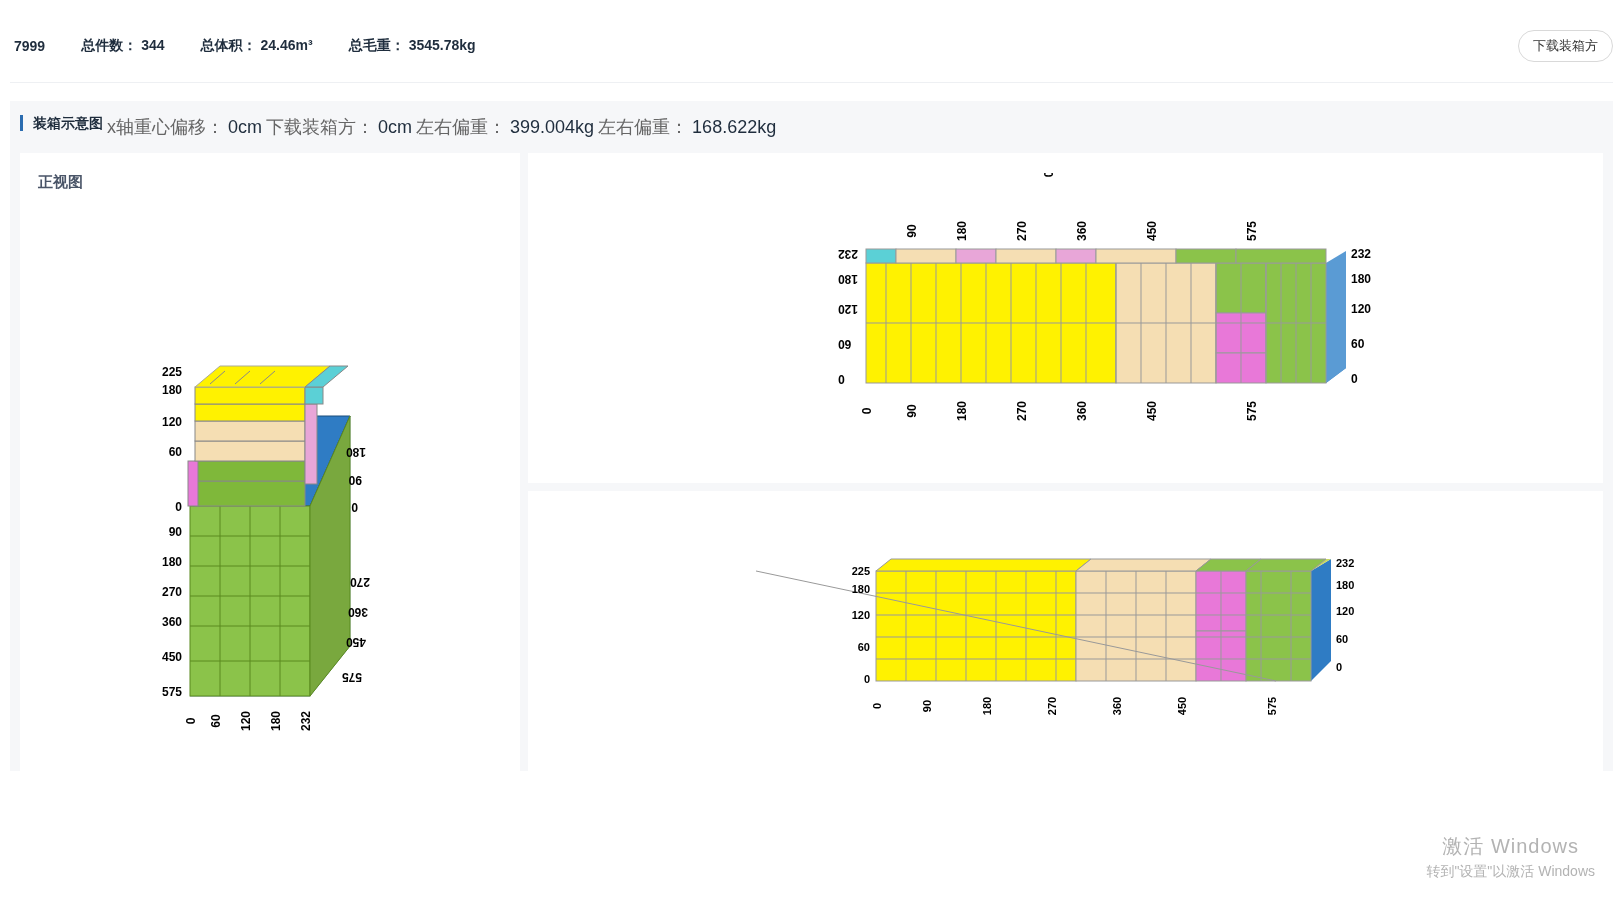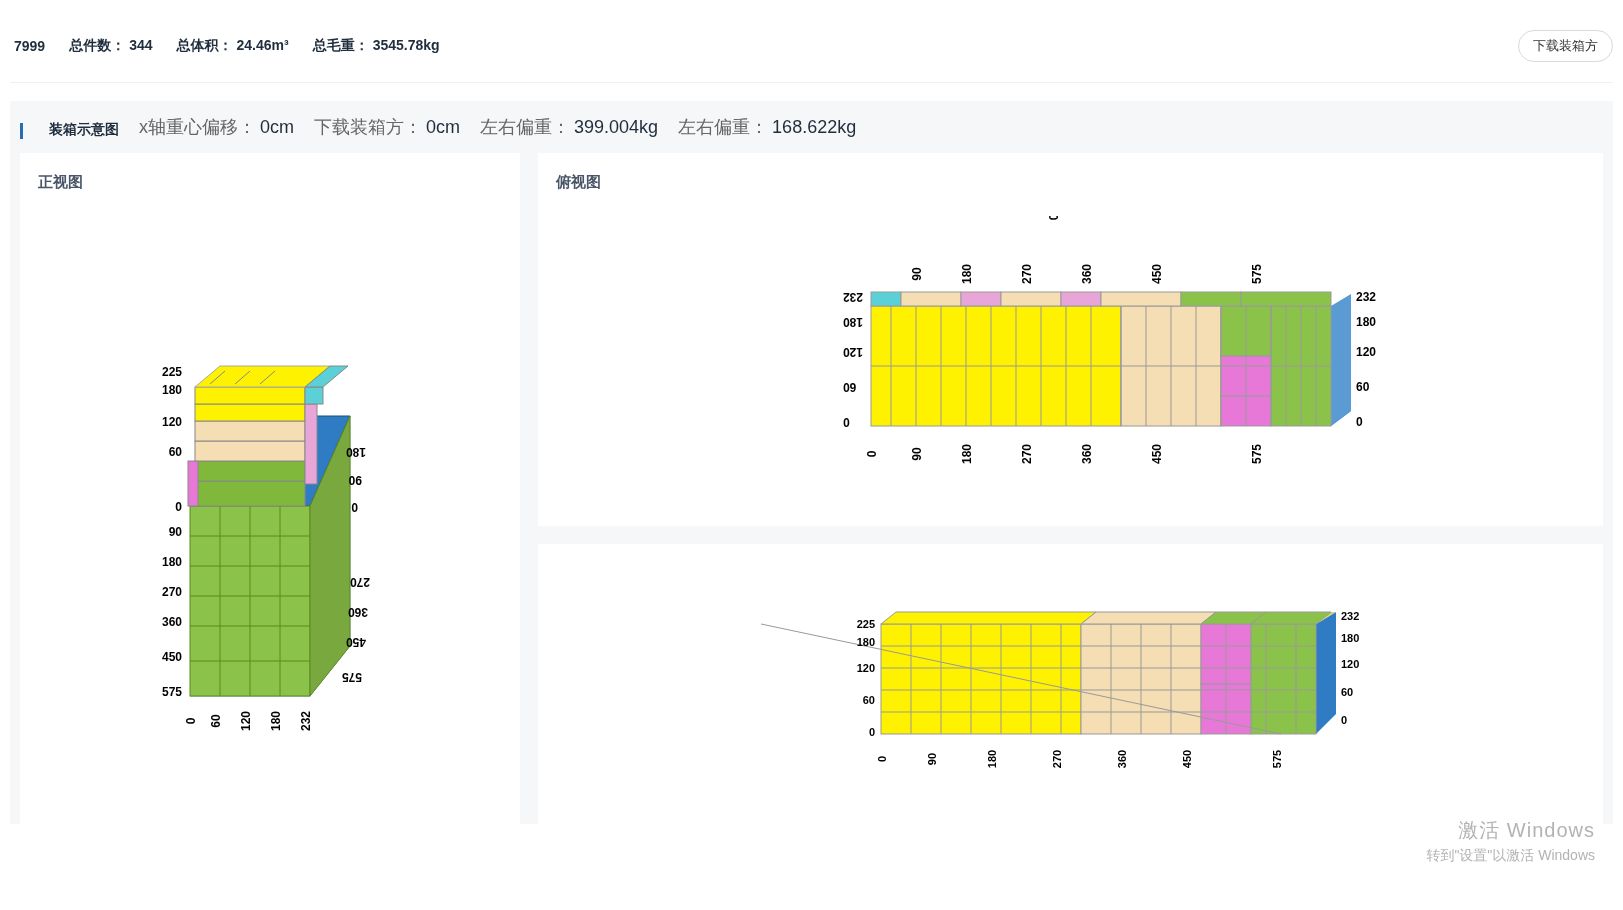--- a/index.html
+++ b/index.html
@@ -15,21 +15,21 @@
 }
 .title {
   font-size: 18px;
   font-weight: 700;
   color: #1f2d3d;
   margin-bottom: 28px;
 }
 .summary-row {
   display: flex;
   align-items: center;
-  gap: 24px;
+  gap: 36px;
   padding-bottom: 20px;
   border-bottom: 1px solid #eef0f3;
   margin-bottom: 18px;
 }
 .summary-item {
   font-size: 14px;
   color: #1f2d3d;
 }
 .summary-item .lbl {
   font-weight: 700;
@@ -47,22 +47,22 @@
   font-size: 13px;
   color: #333;
   cursor: pointer;
 }
 .content-bg {
   background: #f6f7f9;
   padding: 0;
 }
 .diagram-header {
   display: flex;
-  align-items: flex-end;
-  gap: 20px;
+  align-items: flex-start;
+  gap: 4px;
   padding: 14px 10px;
 }
 .diagram-header .marker {
   width: 3px;
   height: 16px;
   background: #2b6cb0;
   margin-right: 6px;
   display: inline-block;
   vertical-align: middle;
 }
@@ -75,21 +75,21 @@
   font-size: 18px;
   color: #666;
 }
 .diagram-header .metric-val {
   color: #1f2d3d;
   margin-left: 4px;
 }
 .views-grid {
   display: grid;
   grid-template-columns: 500px 1fr;
-  gap: 18px;
+  gap: 8px;
   padding: 0 10px;
 }
 .view-card {
   background: #fff;
   padding: 20px 18px 30px 18px;
 }
 .view-card.tall {
   grid-row: span 2;
 }
 .view-title {
@@ -99,25 +99,25 @@
   margin-bottom: 24px;
 }
 .chart-wrap {
   display: flex;
   justify-content: center;
   align-items: center;
 }
 .watermark {
   position: fixed;
   right: 28px;
-  bottom: 44px;
+  bottom: 28px;
   color: #b3b3b3;
   font-size: 14px;
   pointer-events: none;
-  text-align: right;
+  text-align: center;
   line-height: 1.5;
 }
 .watermark .w1 {
   font-size: 20px;
   font-weight: 400;
   letter-spacing: 1px;
 }
 </style>
 </head>
 <body>
@@ -234,21 +234,20 @@
               <text x="110" y="505" transform="rotate(-90 110 505)">60</text>
               <text x="140" y="505" transform="rotate(-90 140 505)">120</text>
               <text x="170" y="505" transform="rotate(-90 170 505)">180</text>
               <text x="200" y="505" transform="rotate(-90 200 505)">232</text>
             </g>
           </svg>
         </div>
       </div>
 
       <div class="view-card">
-        <div class="view-title">俯视图</div>
         <div class="chart-wrap">
           <svg width="620" height="280" viewBox="0 0 620 280">
 
             <polygon points="110,210 570,210 590,195 130,195" fill="#2f7cc4"></polygon>
             <polygon points="570,90 590,78 590,195 570,210" fill="#5a9bd4"></polygon>
 
             <g stroke="#999" stroke-width="1">
 
               <rect x="110" y="90" width="250" height="120" fill="#fff200"></rect>
 

